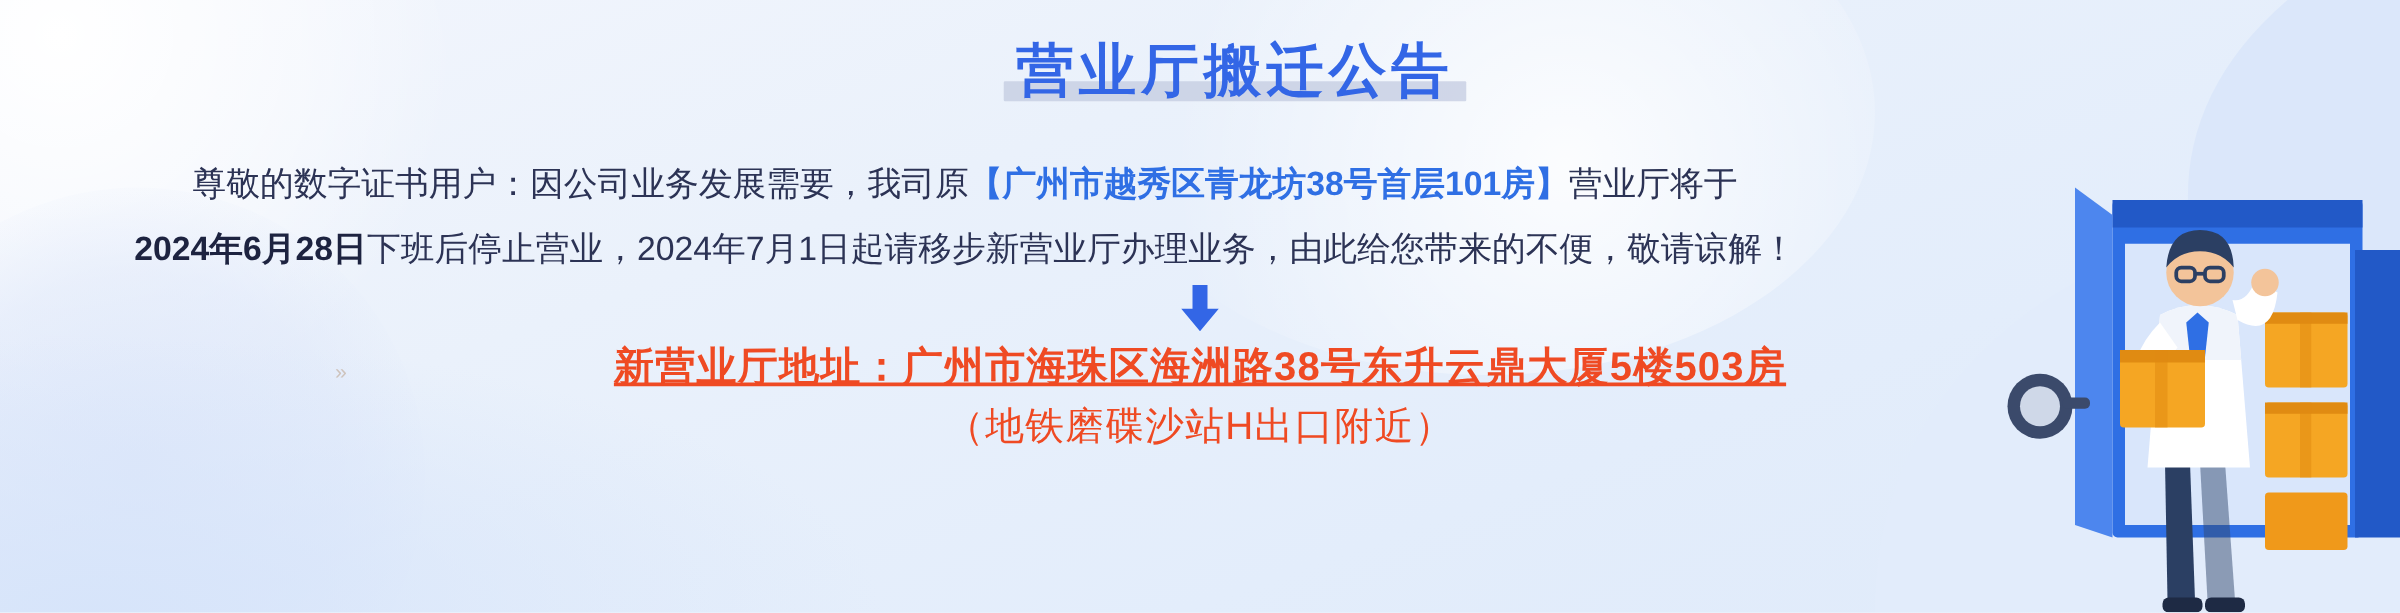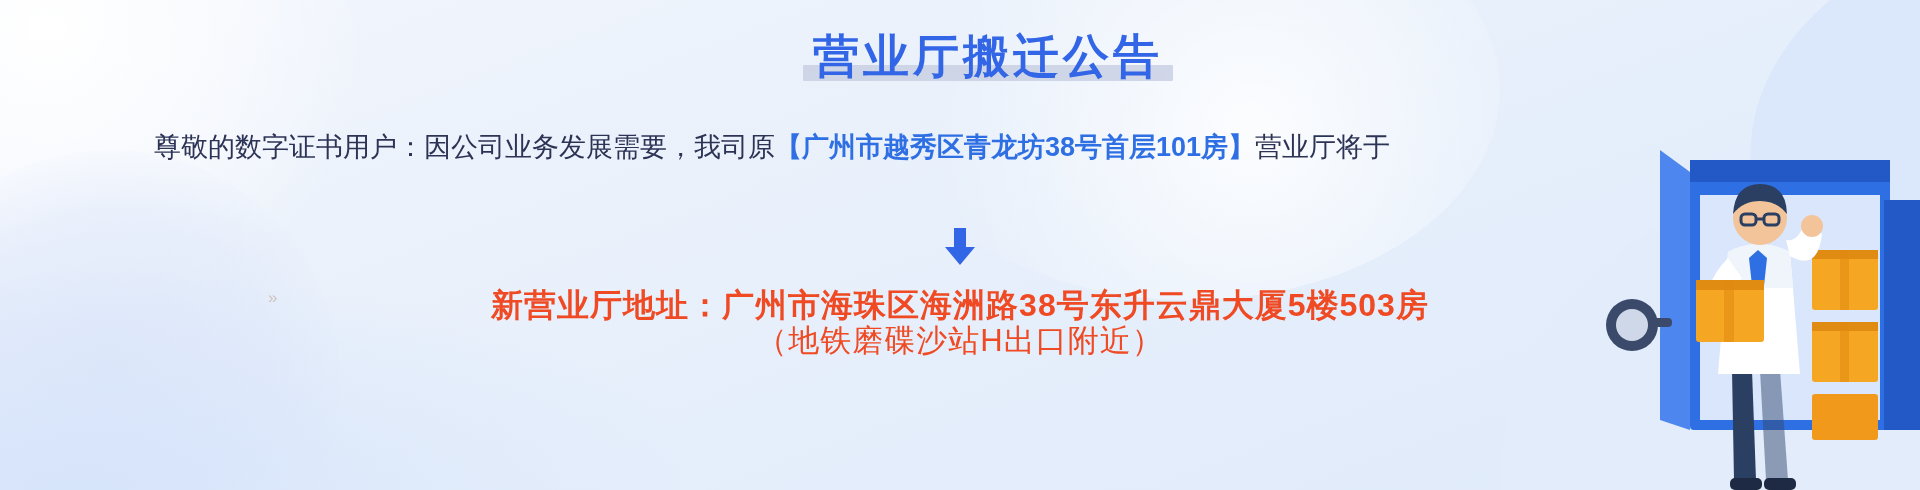--- a/index.html
+++ b/index.html
@@ -43,21 +43,21 @@
   .line1{top:134px;}
   .line2{top:186px;}
   .b-blue{color:#2f6fe4;font-weight:bold;}
   .b-dark{color:#1d2340;font-weight:bold;}
 
   
   .arrow{position:absolute;left:50%;top:228px;transform:translateX(-50%);}
 
   
   .addr{position:absolute;left:0;width:1920px;text-align:center;white-space:nowrap;}
-  .addr-main{top:284px;font-size:32px;font-weight:bold;color:#ef4a23;letter-spacing:1px;}
+  .addr-main{top:272px;font-size:32px;font-weight:bold;color:#ef4a23;letter-spacing:1px;text-decoration:underline;}
   .addr-sub{top:320px;font-size:31px;color:#ef4a23;letter-spacing:1px;}
 
   .tick{position:absolute;left:268px;top:288px;color:#c9b9ad;font-size:17px;opacity:.8;}
 
   
   .illus{position:absolute;right:0;top:0;width:560px;height:490px;}
 </style>
 </head>
 <body>
 
@@ -72,20 +72,23 @@
     <div class="title">
       <span class="hl"></span>
       <span class="txt">营业厅搬迁公告</span>
     </div>
   </div>
 
   <div class="para line1">
     <span>尊敬的数字证书用户：因公司业务发展需要，我司原</span><span class="b-blue">【广州市越秀区青龙坊38号首层101房】</span><span>营业厅将于</span>
   </div>
 
+  <div class="para line2">
+    <span class="b-dark">2024年6月28日</span><span>下班后停止营业，2024年7月1日起请移步新营业厅办理业务，由此给您带来的不便，敬请谅解！</span>
+  </div>
 
   <div class="arrow">
     <svg width="40" height="38" viewBox="0 0 40 38">
       <path d="M14 0 h12 v19 h9 L20 37 L5 19 h9 Z" fill="#3366e6"></path>
     </svg>
   </div>
 
   <div class="tick">»</div>
   <div class="addr addr-main">新营业厅地址：广州市海珠区海洲路38号东升云鼎大厦5楼503房</div>
   <div class="addr addr-sub">（地铁磨碟沙站H出口附近）</div>

